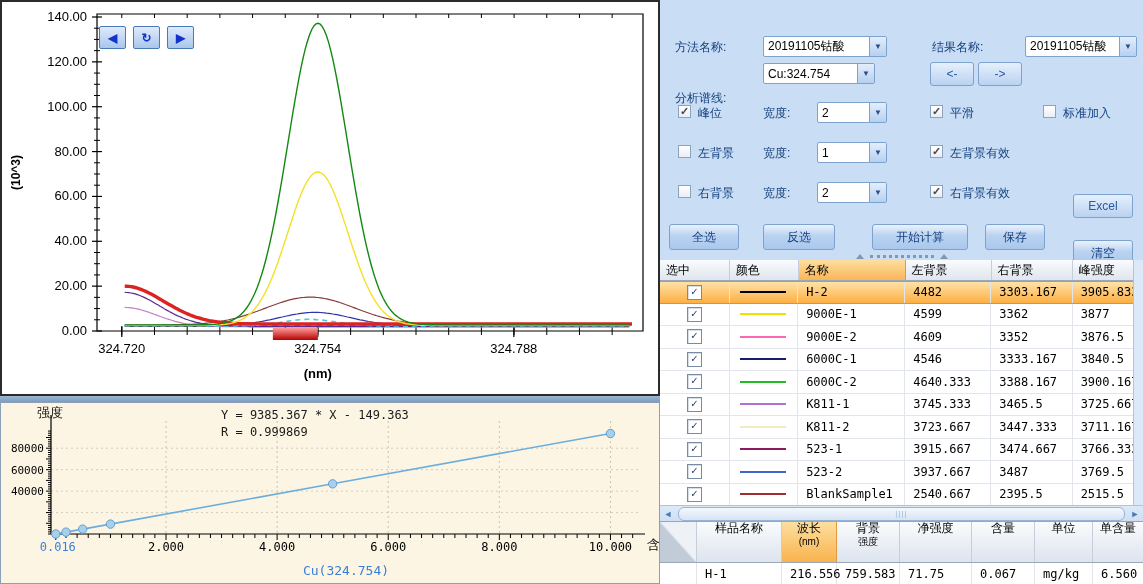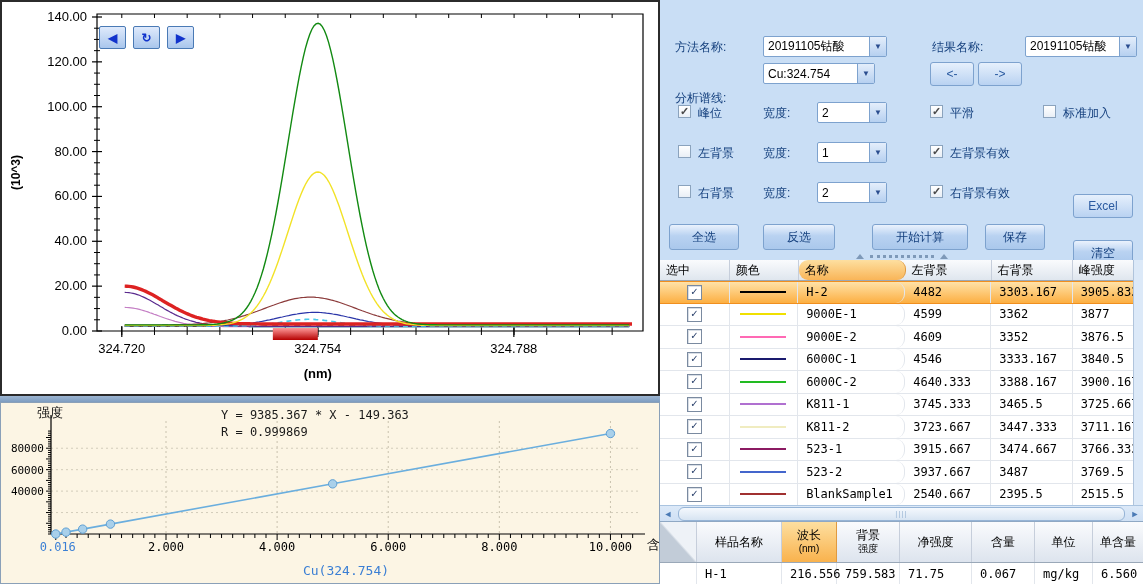--- a/index.html
+++ b/index.html
@@ -54,39 +54,39 @@
   
   #grid{left:0;top:260px;width:473px;height:245px;background:#7f1d1d;}
   .g-hdr{display:flex;height:20px;background:linear-gradient(#fafbfd,#dfe6ee);border-bottom:1px solid #9aa8b8;}
   .g-hc{box-sizing:border-box;border-right:1px solid #c6cedb;padding:2px 0 0 6px;color:#000;}
   .g-hc.hl{background:linear-gradient(#fddfa0,#f9b558);border-right:1px solid #e09a40;}
   .g-row{display:flex;height:22.5px;box-sizing:border-box;border-bottom:1px solid #e2e6ec;align-items:center;background:#fff;}
   .g-row.sel{background:linear-gradient(#ffe2a8,#fcaf42);border-top:1px solid #f08f1f;border-bottom:1px solid #f08f1f;}
   .g-cell{box-sizing:border-box;border-right:1px solid #e2e6ec;height:100%;display:flex;align-items:center;
       font-family:"DejaVu Sans Mono",monospace;font-size:12px;color:#000;padding-left:8px;overflow:hidden;}
   .g-cell.center{justify-content:center;padding-left:0;}
-  .c0{width:73px;} .c1{width:72px;} .c2{width:112px;border-radius:9px;} .c3{width:90px;} .c4{width:85px;} .c5{width:63px;border-right:none;}
+  .c0{width:73px;} .c1{width:72px;} .c2{width:112px;} .c3{width:90px;} .c4{width:85px;} .c5{width:63px;border-right:none;}
   .gcb{width:13px;height:13px;background:#fff;border:1px solid #7a8aa0;box-shadow:inset 1px 1px 0 #d8dee6;
       font-size:11px;line-height:12px;color:#223a66;text-align:center;cursor:pointer;}
   .gcb.on::after{content:"✓";font-weight:bold;}
   .swatch{width:46px;height:0;border-top-style:solid;border-top-width:2px;}
 
   #vscroll{left:473px;top:260px;width:10px;height:245px;background:#dce9f8;border-left:1px solid #b0c4dc;box-sizing:border-box;}
   #hscroll{left:0;top:505px;width:483px;height:16px;background:linear-gradient(#dce9f8,#cfe0f4);
       border-top:1px solid #aac4e0;box-sizing:border-box;display:flex;align-items:center;}
   .scr-arrow{width:16px;height:14px;display:flex;align-items:center;justify-content:center;color:#4a7ab5;font-size:9px;cursor:pointer;}
   #hthumb{flex:1;height:12px;margin:0 2px;background:linear-gradient(#f4f8fd,#d7e4f2);
       border:1px solid #96b4d6;border-radius:6px;display:flex;align-items:center;justify-content:center;cursor:pointer;}
   #hthumb::after{content:"||||";color:#9db8d6;font-size:8px;letter-spacing:1px;}
 
   
   #sample{left:0;top:521px;width:483px;height:63px;background:#fff;border-top:1px solid #8fa8c4;box-sizing:border-box;}
   .s-hdr{display:flex;height:40px;background:linear-gradient(#fafbfd,#dde4ee);border-bottom:1px solid #9aa8b8;}
   .s-hc{box-sizing:border-box;border-right:1px solid #c6cedb;display:flex;flex-direction:column;
-      align-items:center;justify-content:center;color:#000;line-height:13px;}
+      align-items:center;justify-content:flex-start;color:#000;line-height:13px;}
   .s-hc.hl{background:linear-gradient(#fddfa0,#f9b24d);border-right:1px solid #e09a40;}
   .s-hc .sub{font-size:10px;}
   .s-hc.corner{background:linear-gradient(to top right,#c2ccd8 48%,#eef2f7 52%);}
   .s-row{display:flex;height:22px;align-items:center;}
   .s-cell{box-sizing:border-box;border-right:1px solid #e2e6ec;height:100%;display:flex;align-items:center;
       font-family:"DejaVu Sans Mono",monospace;font-size:12px;padding-left:8px;color:#000;}
   .s0{width:37px;} .s1{width:85px;} .s2{width:55px;} .s3{width:63px;} .s4{width:72px;} .s5{width:63px;} .s6{width:58px;} .s7{width:50px;border-right:none;}
 </style>
 </head>
 <body>

